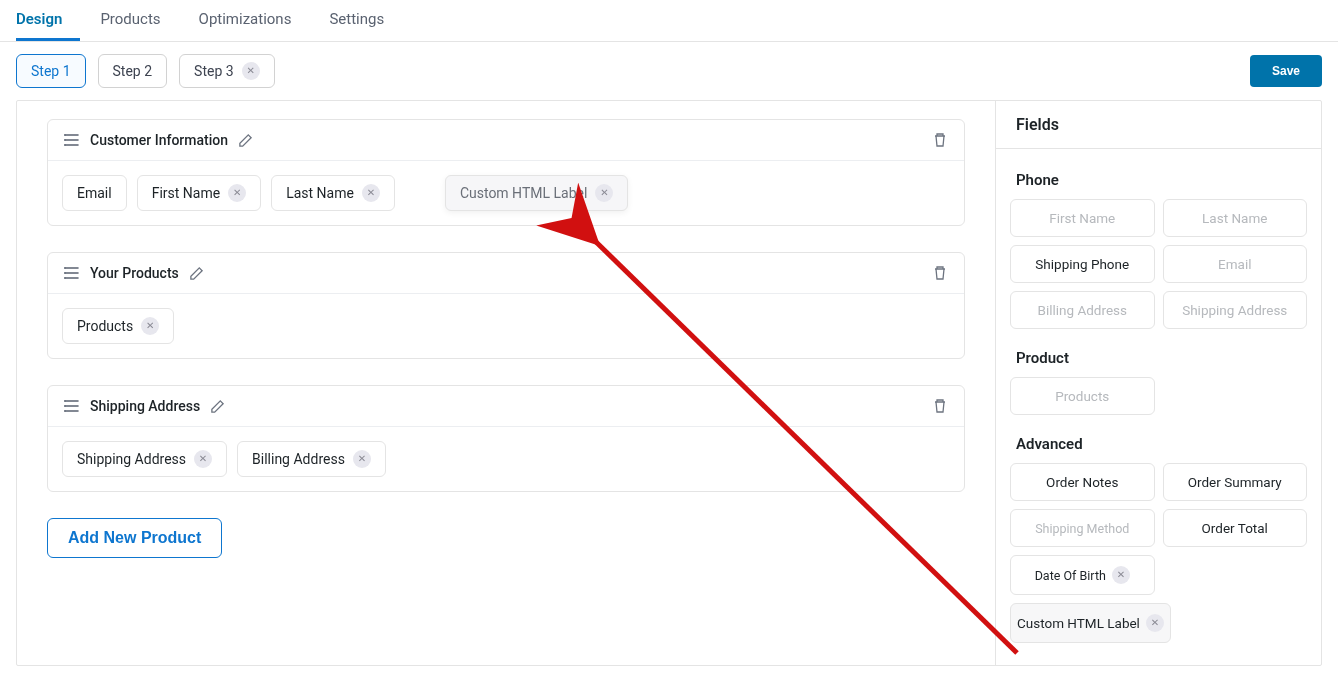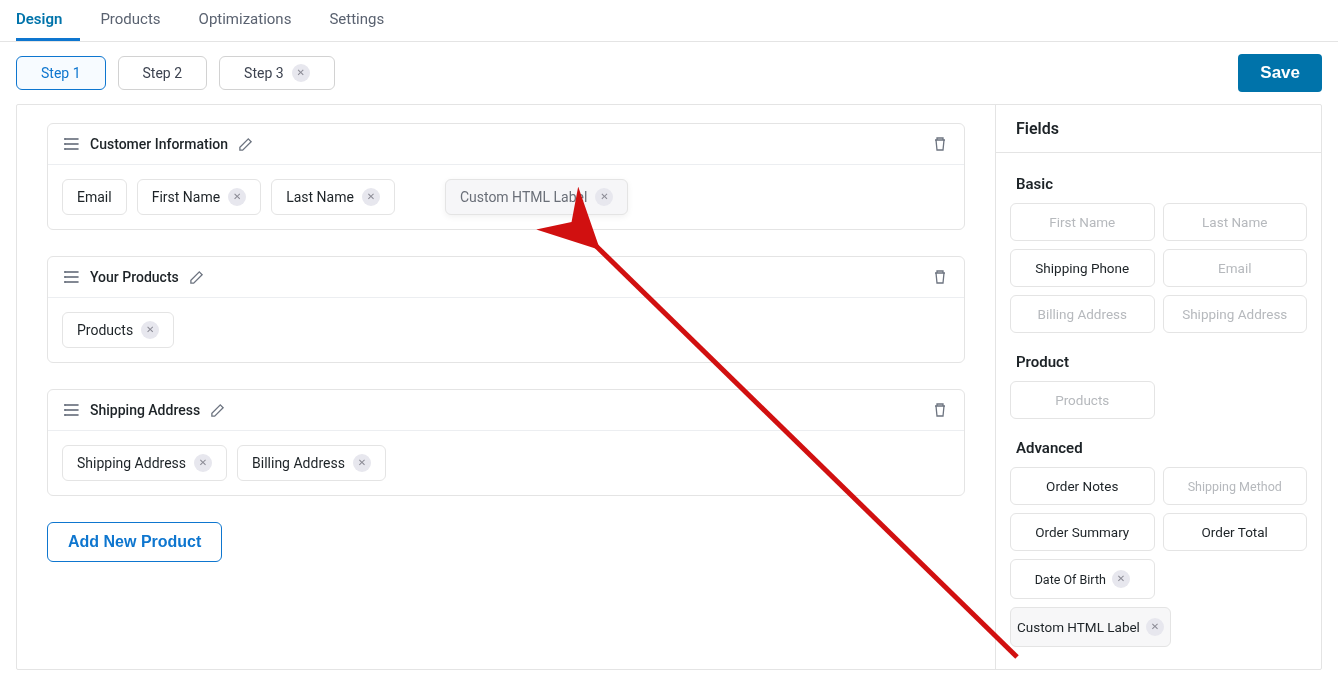--- a/index.html
+++ b/index.html
@@ -38,21 +38,21 @@
     justify-content: space-between;
     padding: 12px 16px;
   }
   .steps {
     display: flex;
     gap: 12px;
   }
   .step-pill {
     border: 1px solid #d2d2d2;
     border-radius: 6px;
-    padding: 7px 24px;
+    padding: 7px 14px;
     display: flex;
     align-items: center;
     gap: 8px;
     cursor: pointer;
     font-size: 14px;
     color: #3d4350;
     background: #fff;
   }
   .step-pill.active {
     color: #0e76cf;
@@ -70,21 +70,21 @@
     justify-content: center;
     font-size: 10px;
     line-height: 1;
   }
   .save-btn {
     background: #0073aa;
     color: #fff;
     border: none;
     border-radius: 4px;
     padding: 9px 22px;
-    font-size: 17px;
+    font-size: 12px;
     font-weight: 600;
     cursor: pointer;
   }
 
   
   .main-wrap {
     display: flex;
     border: 1px solid #e4e4e4;
     border-radius: 2px;
     margin: 0 16px 16px 16px;
@@ -366,40 +366,40 @@
       </div>
     </div>
 
     <button class="add-section-btn">Add New Product</button>
   </div>
 
   <div class="right-pane">
     <div class="right-pane-header">Fields</div>
     <div class="right-pane-body">
 
-      <div class="group-label">Basic</div>
+      <div class="group-label">Phone</div>
       <div class="field-grid">
         <div class="field-pill disabled">First Name</div>
         <div class="field-pill disabled">Last Name</div>
         <div class="field-pill">Shipping Phone</div>
         <div class="field-pill disabled">Email</div>
         <div class="field-pill disabled">Billing Address</div>
         <div class="field-pill disabled single">Shipping Address</div>
       </div>
 
       <div class="group-label tight">Product</div>
       <div class="field-grid">
         <div class="field-pill disabled single">Products</div>
       </div>
 
       <div class="group-label tight">Advanced</div>
       <div class="field-grid">
         <div class="field-pill">Order Notes</div>
+        <div class="field-pill">Order Summary</div>
         <div class="field-pill disabled" style="padding-left:2px;padding-right:2px;font-size:12.5px">Shipping Method</div>
-        <div class="field-pill">Order Summary</div>
         <div class="field-pill">Order Total</div>
         <div class="field-pill" style="font-size:12.5px">
           <span>Date Of Birth</span>
           <span class="close-circle">✕</span>
         </div>
         <div class="field-pill selected" style="flex:0 0 auto">
           <span>Custom HTML Label</span>
           <span class="close-circle">✕</span>
         </div>
       </div>

